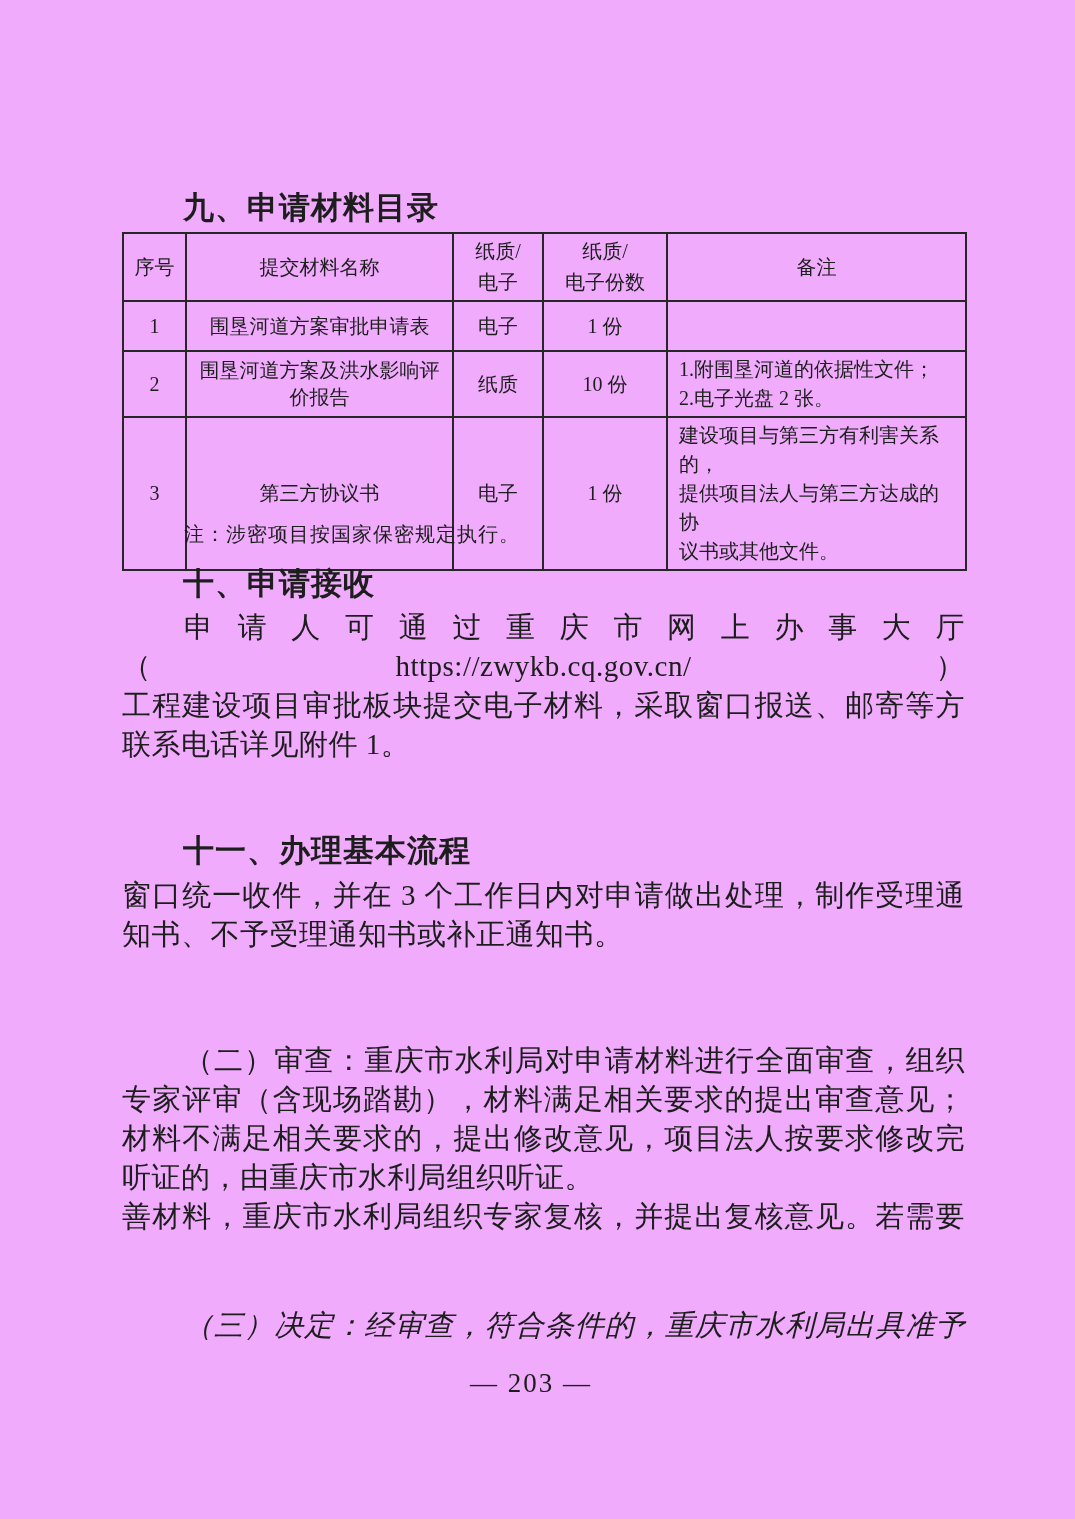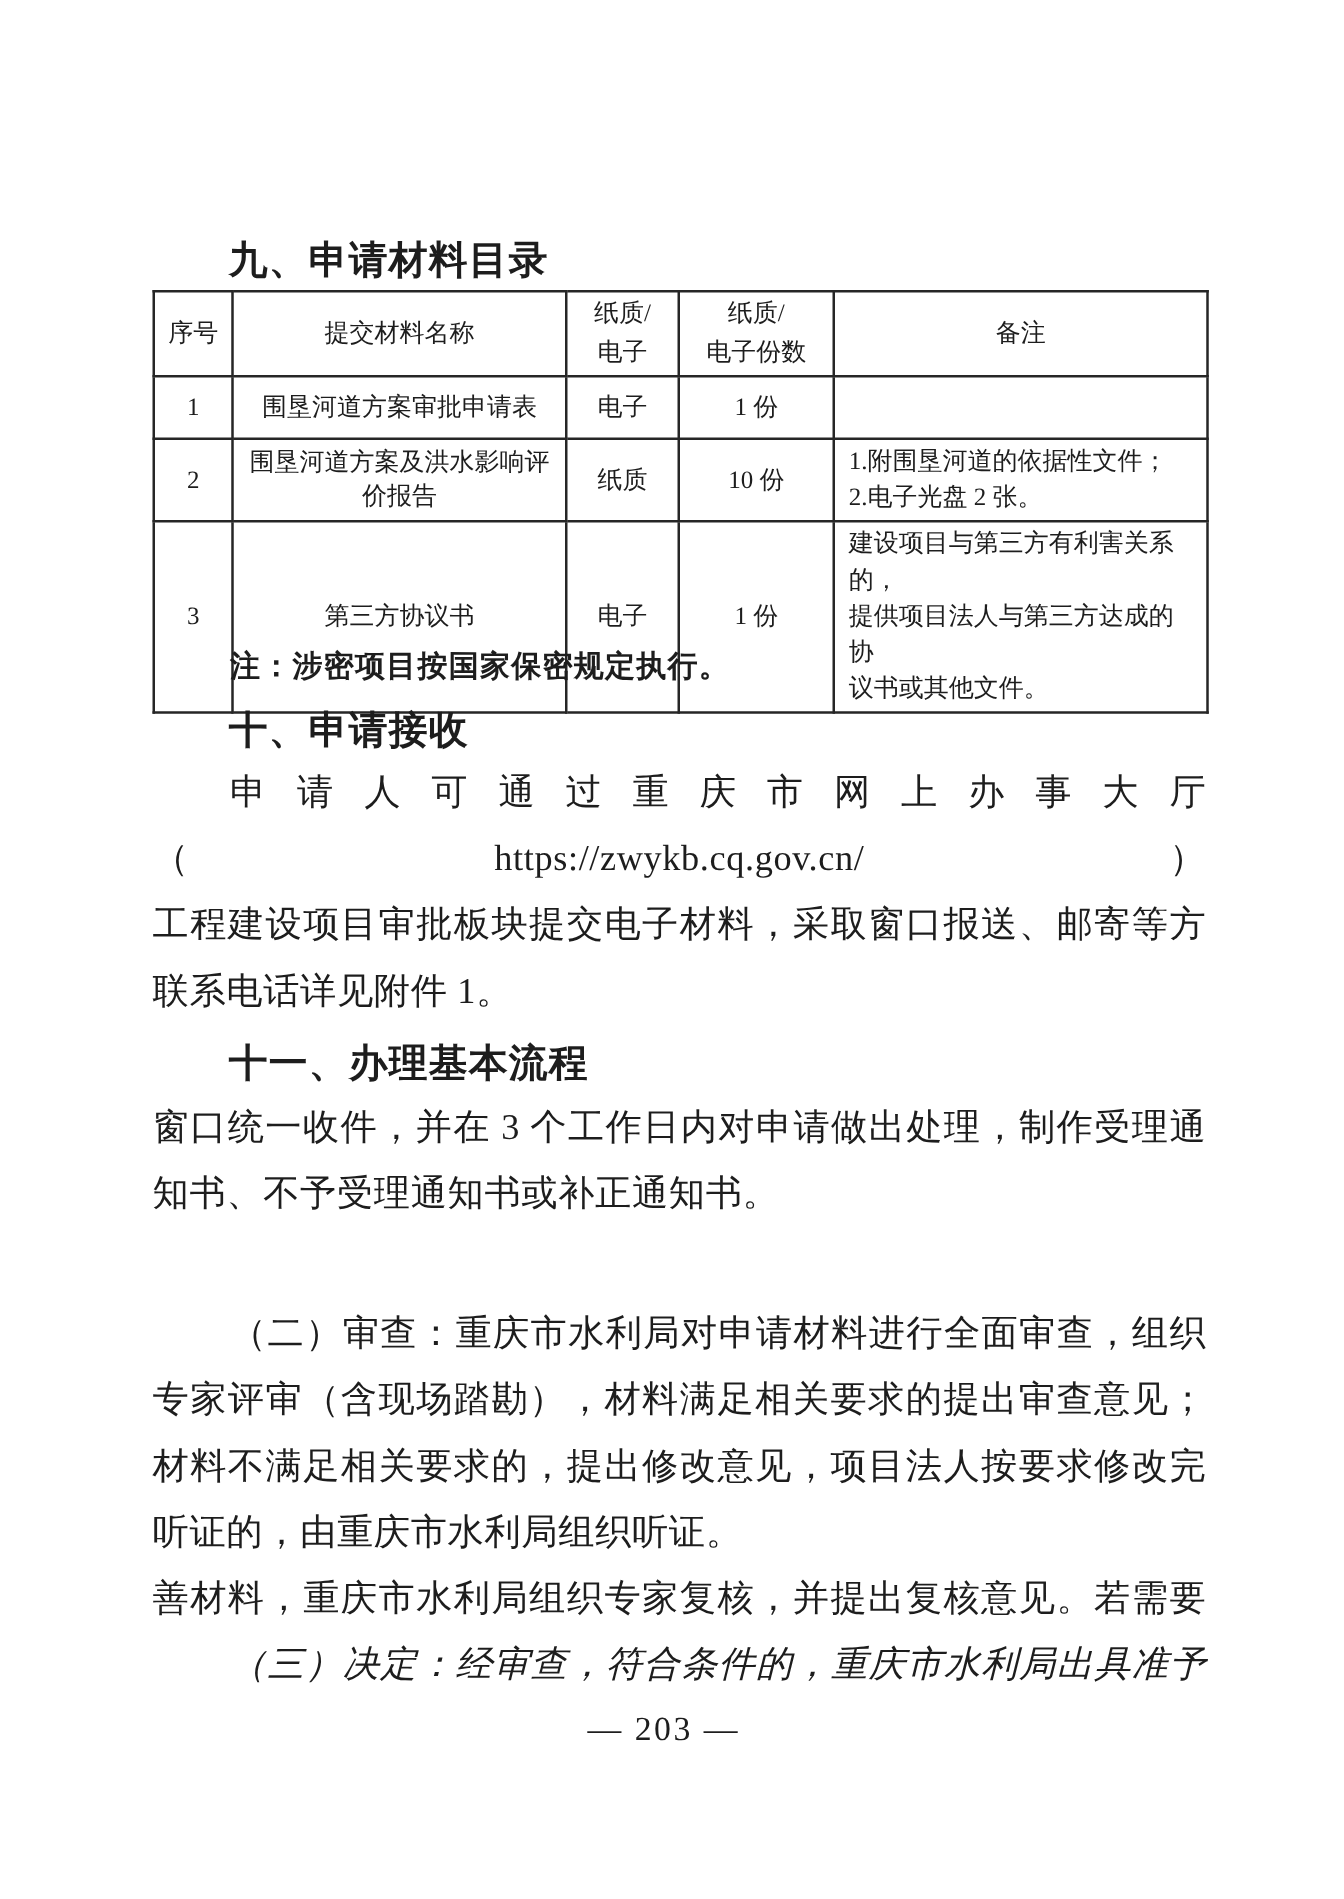--- a/index.html
+++ b/index.html
@@ -1,48 +1,47 @@
 <!DOCTYPE html>
 <html><head>
 <meta charset="utf-8">
 <style>
   html,body{margin:0;padding:0;background:#e8e8e8;}
   .page{
     position:relative;
     width:1075px;height:1519px;
-    background:#ffffff;
+    background:#f0abfc;
     color:#1d1d1d;
     font-family:"Liberation Serif","DejaVu Serif",serif;
     overflow:hidden;
     margin:0 auto;
   }
   .blk{position:absolute;left:122px;width:843px;}
   .heading{
     font-family:"Liberation Sans","DejaVu Sans",sans-serif;
     font-weight:700;
     font-size:31px;
     letter-spacing:1px;
     text-indent:61px;
     white-space:nowrap;
   }
   .body-line{
     font-size:29px;
-    line-height:53px;
+    line-height:39px;
     text-align:justify;
     text-align-last:justify;
     letter-spacing:0.5px;
   }
   .line-end{text-align-last:left;}
   .ind{text-indent:62px;}
   .note-line{
-    font-size:24px;
+    font-size:20px;
     line-height:40px;
     text-indent:62px;
     letter-spacing:1px;
-    font-weight:bold;
   }
   table.mat{
     border-collapse:collapse;
     table-layout:fixed;
     width:843px;
     font-size:20px;
   }
   table.mat td{
     border:2px solid #262626;
     text-align:center;

